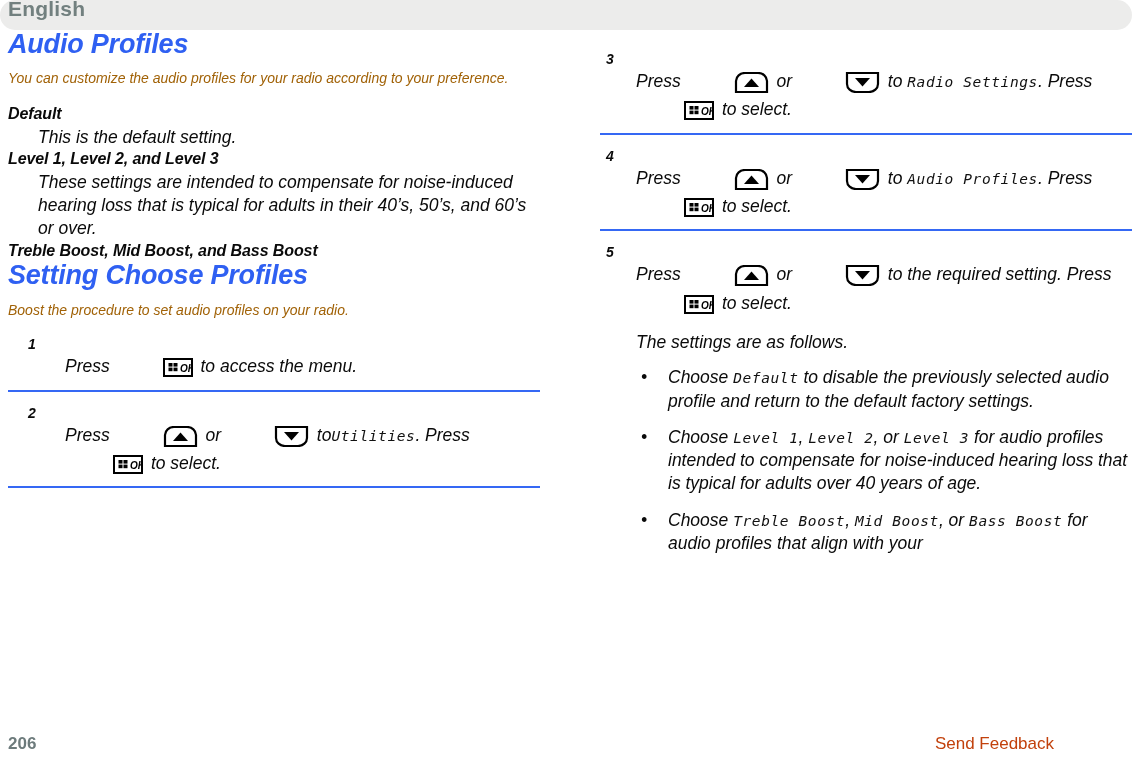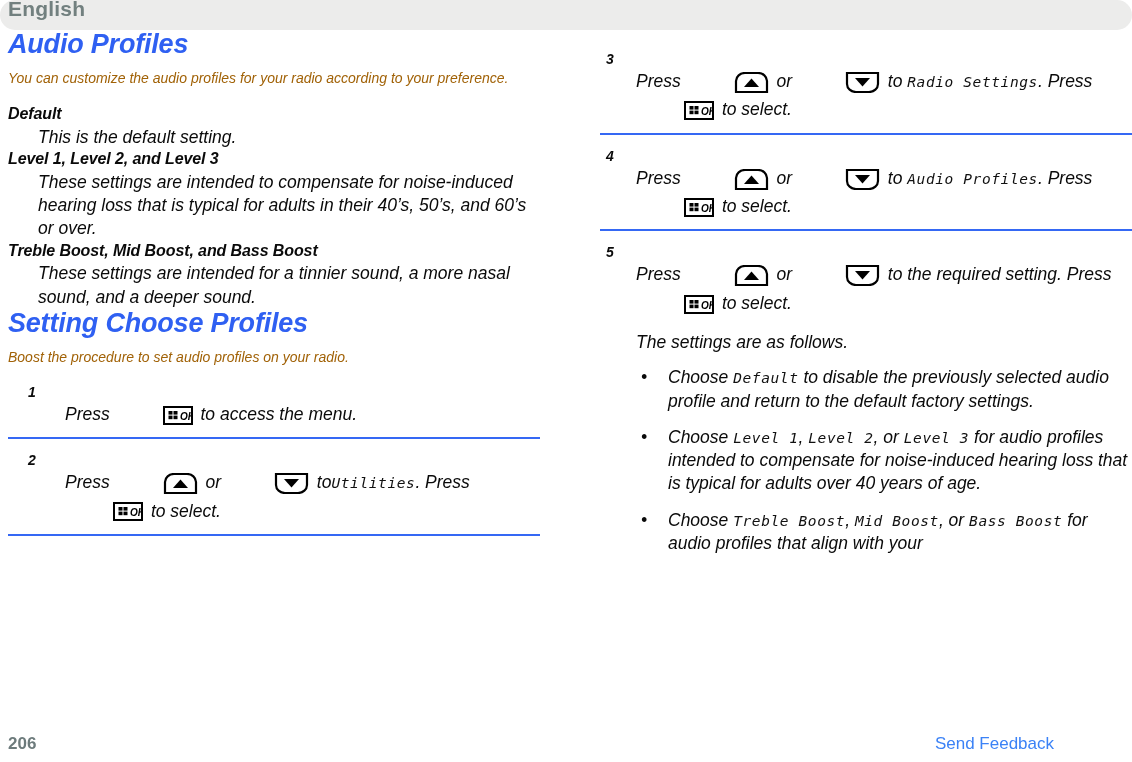--- a/index.html
+++ b/index.html
@@ -176,21 +176,21 @@
     bottom: 8px;
     font-size: 17px;
     font-weight: bold;
     color: #6d7b7c;
   }
   .send-feedback {
     position: absolute;
     right: 78px;
     bottom: 8px;
     font-size: 17px;
-    color: #3b82f6;
+    color: #c2410c;
     text-decoration: none;
     cursor: pointer;
   }
 </style>
 </head>
 <body>
 
 <div class="header-band">
   <div class="header-lang">English</div>
 </div>
@@ -210,21 +210,20 @@
         <div class="defdesc">This is the default setting.</div>
       </div>
 
       <div>
         <div class="defterm">Level 1, Level 2, and Level 3</div>
         <div class="defdesc">These settings are intended to compensate for noise-induced hearing loss that is typical for adults in their 40’s, 50’s, and 60’s or over.</div>
       </div>
 
       <div>
         <div class="defterm">Treble Boost, Mid Boost, and Bass Boost</div>
-        <div class="defdesc">These settings are intended for a tinnier sound, a more nasal sound, and a deeper sound.</div>
       </div>
 
     </div>
 
     <h1 class="section-title title-2">Setting Choose Profiles</h1>
 
     <p class="body-text">Boost the procedure to set audio profiles on your radio.</p>
 
     <div class="steps">
 

